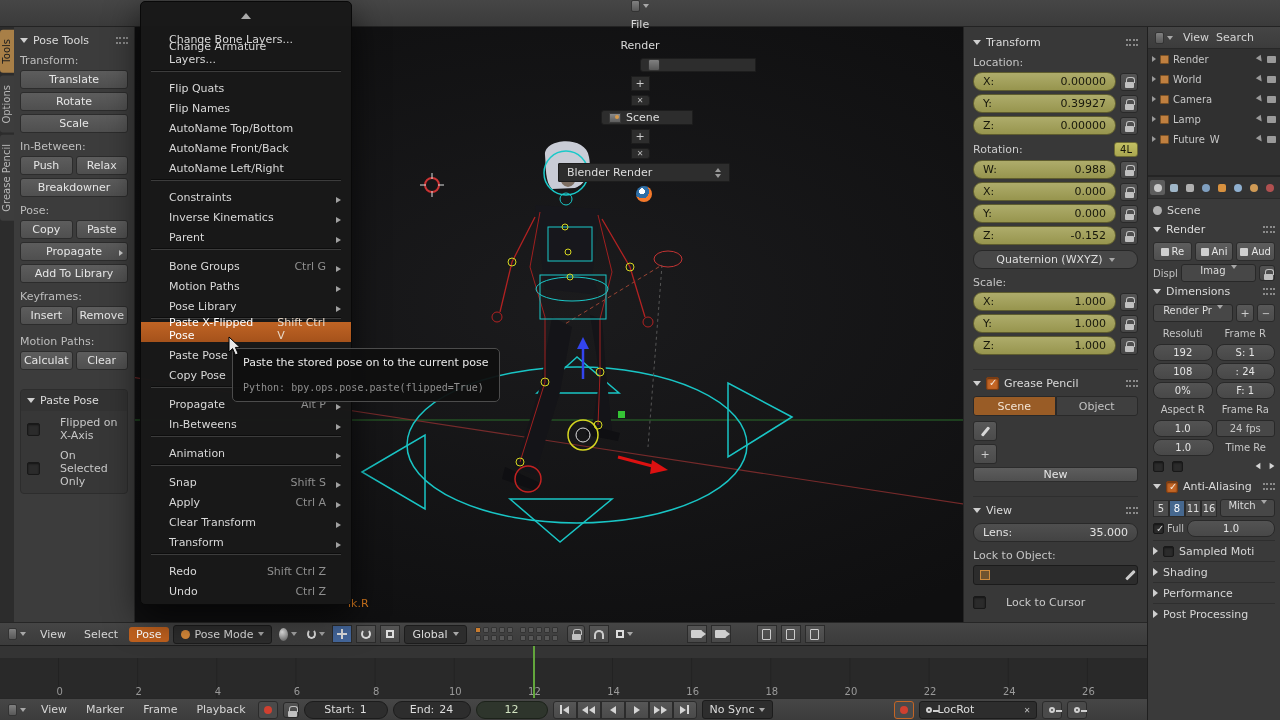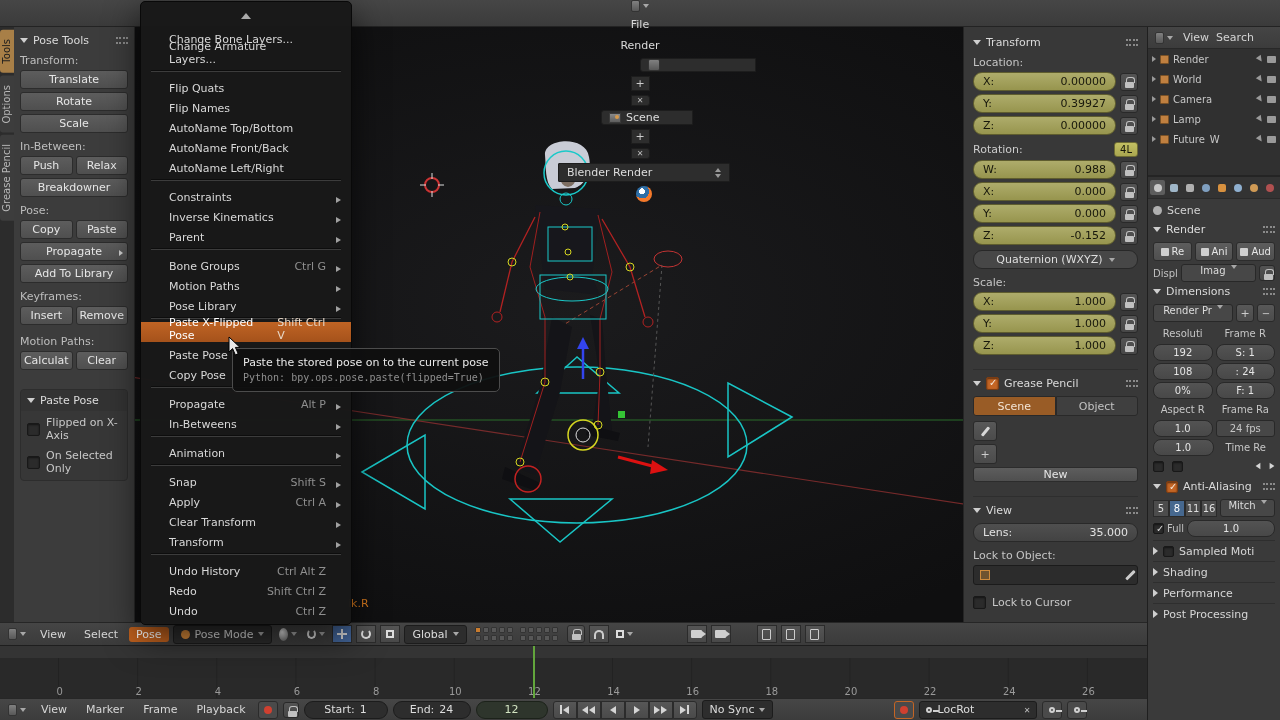--- a/index.html
+++ b/index.html
@@ -51,21 +51,21 @@
 
   
   .toolshelf { position:absolute; left:14px; top:0; width:121px; height:595px; background:#3c3c3c; border-right:1px solid #282828; padding:5px 6px; }
   .p-head { display:flex; align-items:center; gap:5px; color:#dadada; margin:2px 0 6px; }
   .shelf-label { color:#bdbdbd; margin:7px 0 3px; }
   .sbtn { height:19px; background:linear-gradient(#5d5d5d,#4f4f4f); border:1px solid #2c2c2c; border-radius:3px; display:flex; align-items:center; justify-content:center; color:#e6e6e6; margin-bottom:3px; position:relative; white-space:nowrap; overflow:hidden; }
   .srow { display:flex; gap:3px; } .srow .sbtn { flex:1; }
   .sub-arrow { position:absolute; right:4px; top:7px; width:0; height:0; border-top:3px solid transparent; border-bottom:3px solid transparent; border-left:4px solid #cccccc; }
   .subpanel { margin-top:16px; background:#373737; border:1px solid #2d2d2d; border-radius:4px; padding-bottom:3px; }
   .p-head2 { background:#333333; padding:4px 6px; border-radius:4px 4px 0 0; display:flex; align-items:center; gap:5px; color:#dcdcdc; }
-  .chk-row { display:flex; align-items:center; gap:6px; padding:5px 6px 2px; color:#c8c8c8; }
+  .chk-row { display:flex; align-items:center; gap:20px; padding:5px 6px 2px; color:#c8c8c8; }
 
   
   .vheader { position:absolute; left:0; top:595px; width:1147px; height:23px; background:linear-gradient(#454545,#3b3b3b); border-top:1px solid #262626; display:flex; align-items:center; gap:4px; padding:0 5px; }
   .vh-menu { padding:1px 7px; border-radius:3px; color:#d6d6d6; }
   .vh-menu.active { background:#c0611e; color:#ffffff; }
   .mode-drop, .orient-drop, .tl-drop { height:19px; background:#2d2d2d; border:1px solid #1c1c1c; border-radius:3px; display:flex; align-items:center; gap:5px; padding:0 7px; color:#dcdcdc; }
   .figure-ico { width:9px; height:9px; border-radius:50%; background:#d88a3a; }
   .shade-sphere { width:13px; height:13px; border-radius:50%; background:radial-gradient(circle at 35% 30%, #eeeeee, #8a8a8a 65%, #555555); }
   .ibx { width:20px; height:18px; background:linear-gradient(#555555,#494949); border:1px solid #2b2b2b; display:flex; align-items:center; justify-content:center; position:relative; flex:none; }
   .ibx.active { background:#44679c; }
@@ -177,21 +177,21 @@
   .menu-item.hl .mi-short { color:#e8d8c8; }
   .mi-arrow { width:9px; height:8px; margin-left:6px; position:relative; visibility:hidden; }
   .mi-arrow::after { content:""; position:absolute; right:0; top:1px; border-top:3.5px solid transparent; border-bottom:3.5px solid transparent; border-left:5px solid #a0a0a0; }
   .menu-item.has-sub .mi-arrow { visibility:visible; }
   .menu-item.sep { height:9px; pointer-events:none; }
   .menu-item.sep::after { content:""; position:absolute; left:10px; right:10px; top:4px; height:1px; background:#0d0d0d; box-shadow:0 1px 0 #3c3c3c; }
 
   
   .tooltip { position:absolute; left:232px; top:348px; width:268px; background:rgba(15,15,15,0.95); border:1px solid #4c4c4c; border-radius:5px; padding:7px 10px 8px; z-index:60; }
   .tt-main { color:#e9e9e9; }
-  .tt-py { color:#8f8f8f; font-family:"DejaVu Sans Mono","Liberation Mono",monospace; font-size:10px; margin-top:3px; }
+  .tt-py { color:#8f8f8f; font-family:"DejaVu Sans Mono","Liberation Mono",monospace; font-size:10px; margin-top:13px; }
 
   .cursor { position:absolute; left:228px; top:336px; z-index:70; }
 </style>
 </head>
 <body>
 
 <div class="topbar">
   <div class="ed-icon">
       <span class="ed-glyph"></span>
       <span class="dt"></span>
@@ -1076,25 +1076,20 @@
         <span class="mi-short"></span>
         <span class="mi-arrow"></span>
       </div>
 
       <div class="menu-item sep">
         
         
         
       </div>
 
-      <div class="menu-item">
-        <span class="mi-label">Undo History</span>
-        <span class="mi-short">Ctrl Alt Z</span>
-        <span class="mi-arrow"></span>
-      </div>
 
       <div class="menu-item">
         <span class="mi-label">Redo</span>
         <span class="mi-short">Shift Ctrl Z</span>
         <span class="mi-arrow"></span>
       </div>
 
       <div class="menu-item">
         <span class="mi-label">Undo</span>
         <span class="mi-short">Ctrl Z</span>

